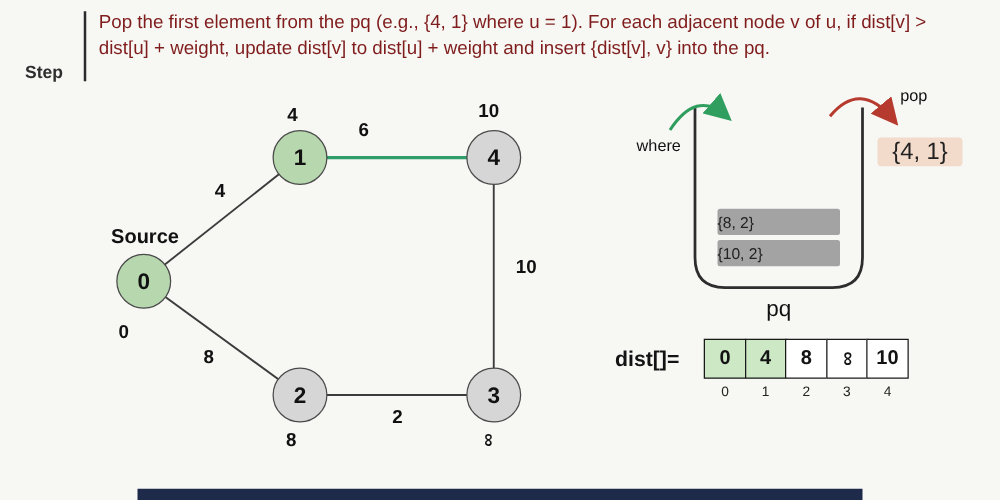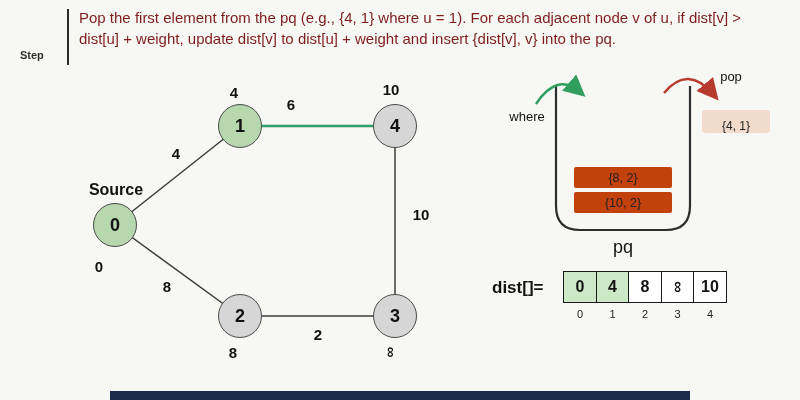--- a/index.html
+++ b/index.html
@@ -8,21 +8,21 @@
     font-family: "Liberation Sans", sans-serif;
     background: #f7f7f4;
     color: #131313;
     position: relative;
     overflow: hidden;
   }
   .canvas { position: absolute; inset: 0; width: 800px; height: 400px; }
 
   
   .step-number { position: absolute; left: 10px; top: 3px; font-size: 42px; font-weight: bold; color: #2a9253; letter-spacing: 1px; }
-  .step-label  { position: absolute; left: 20px; top: 49px; font-size: 11px; font-weight: bold; color: #2e2e2e; }
+  .step-label  { position: absolute; left: 20px; top: 49px; font-size: 14px; font-weight: bold; color: #2e2e2e; }
   .header-divider { position: absolute; left: 67px; top: 9px; width: 2px; height: 56px; background: #2b2b2b; }
   .description { position: absolute; left: 79px; top: 8px; width: 690px; font-size: 15px; line-height: 1.38; color: #7f1d1d; }
 
   
   .diagram-svg { position: absolute; left: 0; top: 0; }
   .edge { stroke: #3c3c3c; stroke-width: 1.5; }
   .edge.highlight { stroke: #2f9e6a; stroke-width: 2.6; }
   .pq-wall { stroke: #2d2d2d; stroke-width: 2.2; fill: none; }
   .arrow { fill: none; stroke-width: 2.4; }
   .arrow.green { stroke: #2f9e5f; }
@@ -36,23 +36,23 @@
   .node.unvisited { background: #d6d6d6; }
   .lbl { position: absolute; font-size: 15px; font-weight: bold; color: #111;
          transform: translate(-50%, -50%); white-space: nowrap; z-index: 3; }
   .lbl.small { font-size: 16px; }
   .lbl.normal { font-weight: normal; font-size: 13px; }
   .inf-rot { display: inline-block; transform: rotate(90deg); }
 
   
   .popped-box { position: absolute; left: 702px; top: 110px; width: 68px; height: 23px;
                 background: #f2dbcb; border-radius: 3px; display: flex; align-items: flex-end;
-                justify-content: center; font-size: 12px; color: #222; }
-  .pq-item { position: absolute; left: 574px; width: 98px; height: 21px; background: #c2410c;
-             border-radius: 2px; display: flex; align-items: center; justify-content: center;
+                justify-content: center; font-size: 19px; color: #222; }
+  .pq-item { position: absolute; left: 574px; width: 98px; height: 21px; background: #a3a3a3;
+             border-radius: 2px; display: flex; align-items: center; justify-content: flex-start;
              font-size: 12.5px; color: #222; }
 
   
   .dist-label { position: absolute; left: 492px; top: 278px; font-size: 17px; font-weight: bold; text-align: center; }
   .dist-row { position: absolute; left: 563px; top: 271px; display: flex; }
   .dcell { width: 34px; height: 32px; border: 1.5px solid #1a1a1a; background: #ffffff;
            display: flex; align-items: center; justify-content: center; font-size: 16px; font-weight: bold; }
   .dcell + .dcell { margin-left: -1.5px; }
   .dcell.hl { background: #cde8c5; }
   .dist-indices { position: absolute; left: 563px; top: 308px; display: flex; }

